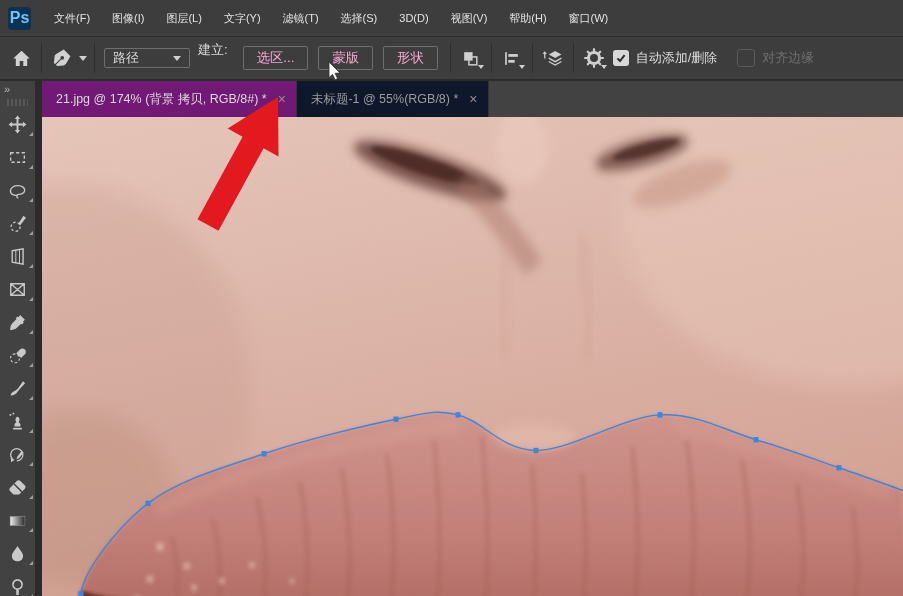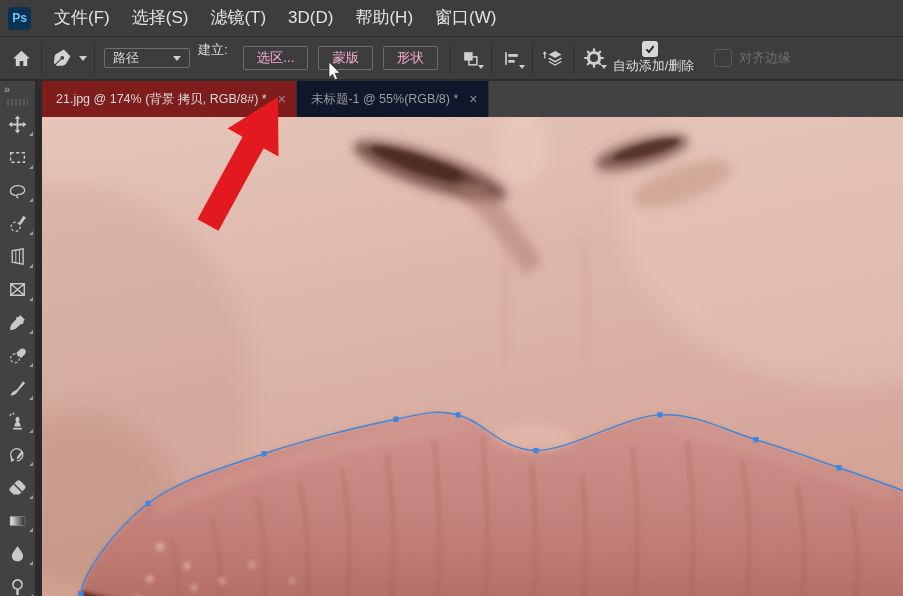--- a/index.html
+++ b/index.html
@@ -5,22 +5,22 @@
   html,body{margin:0;padding:0;}
   body{
     width:903px;height:596px;overflow:hidden;position:relative;
     background:#3d3d3d;font-family:"Liberation Sans","DejaVu Sans",sans-serif;
     -webkit-font-smoothing:antialiased;
   }
   
   .menubar{height:37px;background:#3d3d3d;border-bottom:1px solid #2c2c2c;
     display:flex;align-items:center;padding-left:8px;box-sizing:border-box;}
   .ps-logo{width:23px;height:23px;border-radius:4px;background:#0c3252;color:#6fc1ff;
-    font-size:12px;font-weight:bold;display:flex;align-items:center;justify-content:center;margin-right:12px;}
-  .menu-item{color:#e3e3e3;font-size:17px;padding:0 11px;line-height:36px;white-space:nowrap;cursor:default;}
+    font-size:16px;font-weight:bold;display:flex;align-items:center;justify-content:center;margin-right:12px;}
+  .menu-item{color:#e3e3e3;font-size:11px;padding:0 11px;line-height:36px;white-space:nowrap;cursor:default;}
   
   .optionsbar{height:44px;background:#3d3d3d;border-bottom:2px solid #2c2c2c;
     display:flex;align-items:center;padding:0 4px 0 8px;box-sizing:border-box;color:#dcdcdc;font-size:13px;}
   .ob-icon{display:flex;align-items:center;justify-content:center;width:26px;height:26px;position:relative;}
   .sep{width:1px;height:30px;background:#2e2e2e;margin:0 7px;flex:none;}
   .dropdown{border:1px solid #6e6e6e;border-radius:2px;height:20px;width:86px;margin:0 2px;
     display:flex;align-items:center;justify-content:space-between;padding:0 8px;box-sizing:border-box;}
   .chev{width:0;height:0;border-left:4px solid transparent;border-right:4px solid transparent;border-top:5px solid #cfcfcf;}
   .ob-label{margin:0 10px 16px 6px;white-space:nowrap;}
   .ob-btn{border:1px solid #6e6e6e;border-radius:2px;height:24px;padding:0 13px;margin:0 5px;
@@ -38,38 +38,42 @@
   .grip{height:7px;margin:4px 7px 2px 7px;
     background:repeating-linear-gradient(90deg,#585858 0 2px,transparent 2px 4px);}
   .tool{height:33px;display:flex;align-items:center;justify-content:center;position:relative;}
   .tool::after{content:"";position:absolute;right:2px;bottom:5px;width:0;height:0;
     border-left:4px solid transparent;border-bottom:4px solid #9f9f9f;}
   .maincol{flex:1;display:flex;flex-direction:column;min-width:0;}
   
   .tabbar{height:36px;background:#424242;display:flex;align-items:stretch;overflow:hidden;}
   .tab{display:flex;align-items:center;padding:0 10px 0 14px;font-size:12.5px;color:#9c9c9c;
     background:#0f172a;border-right:1px solid #323232;white-space:nowrap;}
-  .tab.active{background:#7f1d1d;color:#d9d9d9;}
+  .tab.active{background:#701a75;color:#d9d9d9;}
   .tab-close{margin-left:11px;color:#8f8f8f;font-size:14px;line-height:14px;}
   
   .canvas{flex:1;position:relative;overflow:hidden;background:#ddb5a9;}
   .canvas svg{display:block;width:100%;height:100%;}
   
   #overlay{position:absolute;left:0;top:0;width:903px;height:596px;pointer-events:none;z-index:99;}
 </style>
 </head>
 <body>
 
 <div class="menubar">
   <div class="ps-logo">Ps</div>
   <div id="menu-items" style="display:flex;">
       <div class="menu-item">文件(F)</div>
+      <div class="menu-item">图像(I)</div>
+      <div class="menu-item">图层(L)</div>
+      <div class="menu-item">文字(Y)</div>
+      <div class="menu-item">滤镜(T)</div>
       <div class="menu-item">选择(S)</div>
-      <div class="menu-item">滤镜(T)</div>
       <div class="menu-item">3D(D)</div>
+      <div class="menu-item">视图(V)</div>
       <div class="menu-item">帮助(H)</div>
       <div class="menu-item">窗口(W)</div>
     </div>
 </div>
 
 <div class="optionsbar">
   <span class="ob-icon">
     <svg width="19" height="19" viewBox="0 0 18 18">
         <path fill="#d2d2d2" d="M9 1.6 L16.8 9 L14.4 9 L14.4 16.2 L10.7 16.2 L10.7 11.4 L7.3 11.4 L7.3 16.2 L3.6 16.2 L3.6 9 L1.2 9 Z"></path>
       </svg>
@@ -135,21 +139,21 @@
             <rect x="8" y="0.2" width="2" height="3.4" rx="0.6" transform="rotate(180 9 9)"></rect>
             <rect x="8" y="0.2" width="2" height="3.4" rx="0.6" transform="rotate(225 9 9)"></rect>
             <rect x="8" y="0.2" width="2" height="3.4" rx="0.6" transform="rotate(270 9 9)"></rect>
             <rect x="8" y="0.2" width="2" height="3.4" rx="0.6" transform="rotate(315 9 9)"></rect>
           </g>
       </g>
     </svg>
     <span class="caret"></span>
   </span>
 
-  <span class="cb-row" style="margin-left:6px;flex-direction:column;">
+  <span class="cb-row" style="margin-left:6px;">
     <span class="cb">
       <svg width="12" height="12" viewBox="0 0 12 12">
           <path d="M2.4 6.4 L5 9 L9.6 3.2" stroke="#2b2b2b" stroke-width="2" fill="none"></path>
         </svg>
     </span>
     <span>自动添加/删除</span>
   </span>
 
   <span class="cb-row disabled-row">
     <span class="cb off"></span>

